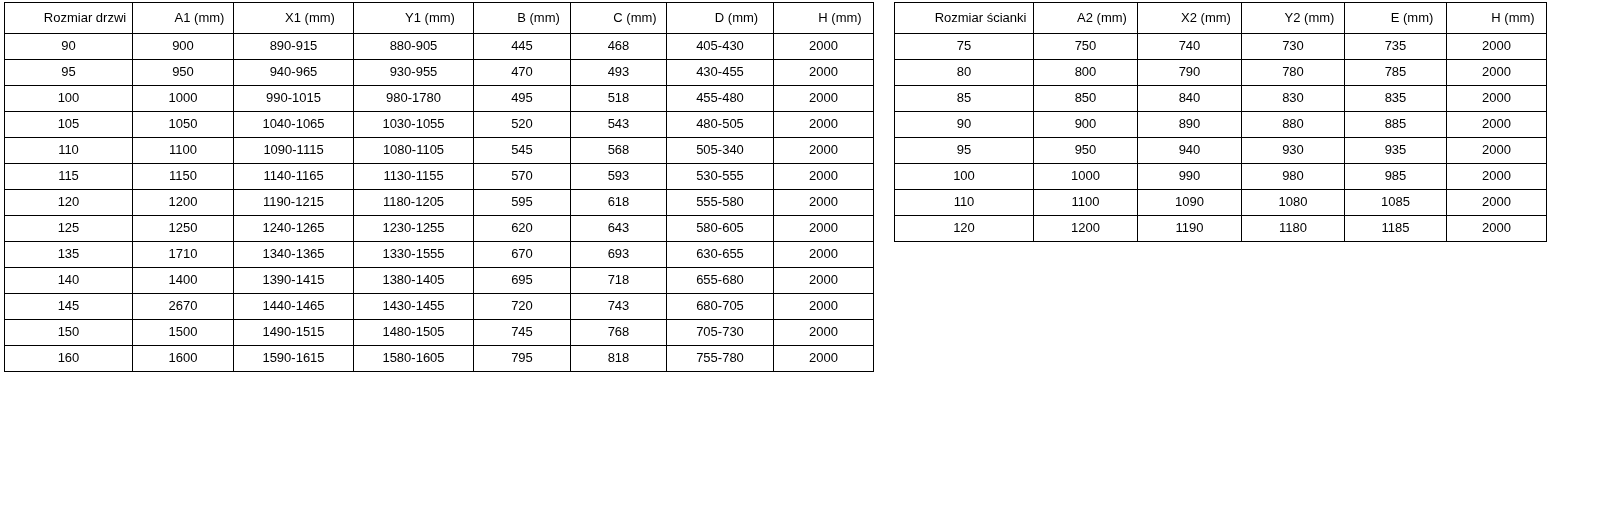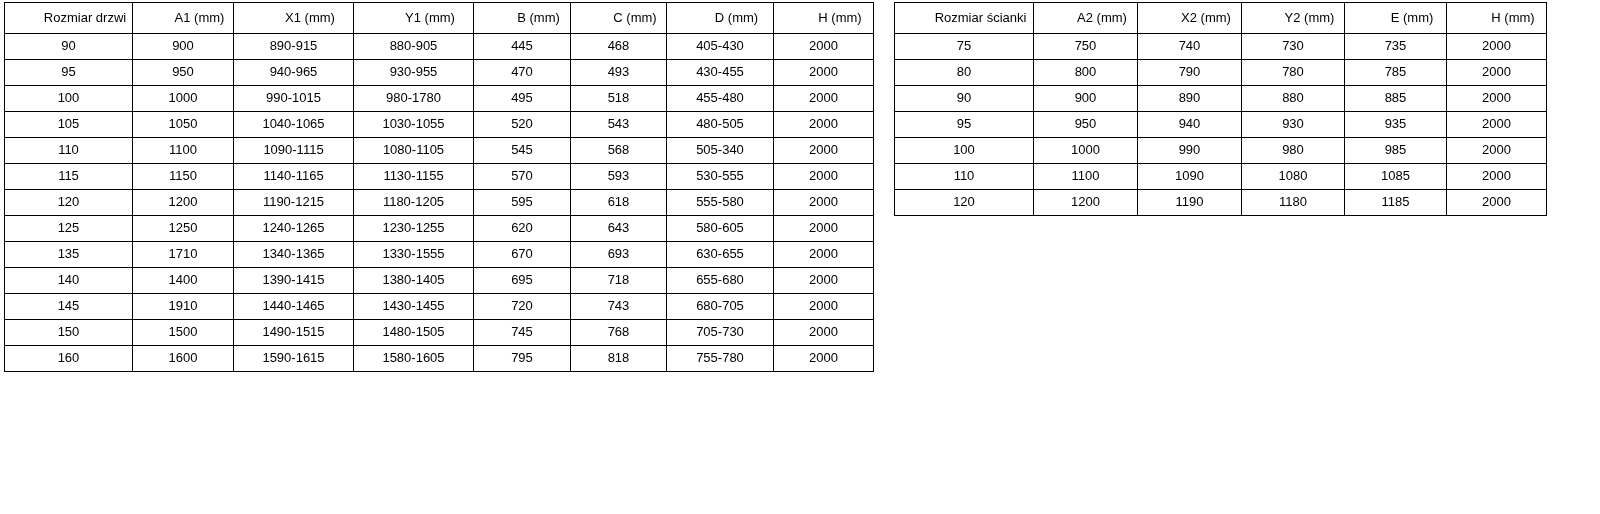--- a/index.html
+++ b/index.html
@@ -194,21 +194,21 @@
             <td>1400</td>
             <td>1390-1415</td>
             <td>1380-1405</td>
             <td>695</td>
             <td>718</td>
             <td>655-680</td>
             <td>2000</td>
           </tr>
           <tr>
             <td>145</td>
-            <td>1910</td>
+            <td>2670</td>
             <td>1440-1465</td>
             <td>1430-1455</td>
             <td>720</td>
             <td>743</td>
             <td>680-705</td>
             <td>2000</td>
           </tr>
           <tr>
             <td>150</td>
             <td>1500</td>
@@ -264,20 +264,28 @@
           </tr>
           <tr>
             <td>80</td>
             <td>800</td>
             <td>790</td>
             <td>780</td>
             <td>785</td>
             <td>2000</td>
           </tr>
           <tr>
+            <td>85</td>
+            <td>850</td>
+            <td>840</td>
+            <td>830</td>
+            <td>835</td>
+            <td>2000</td>
+          </tr>
+          <tr>
             <td>90</td>
             <td>900</td>
             <td>890</td>
             <td>880</td>
             <td>885</td>
             <td>2000</td>
           </tr>
           <tr>
             <td>95</td>
             <td>950</td>

